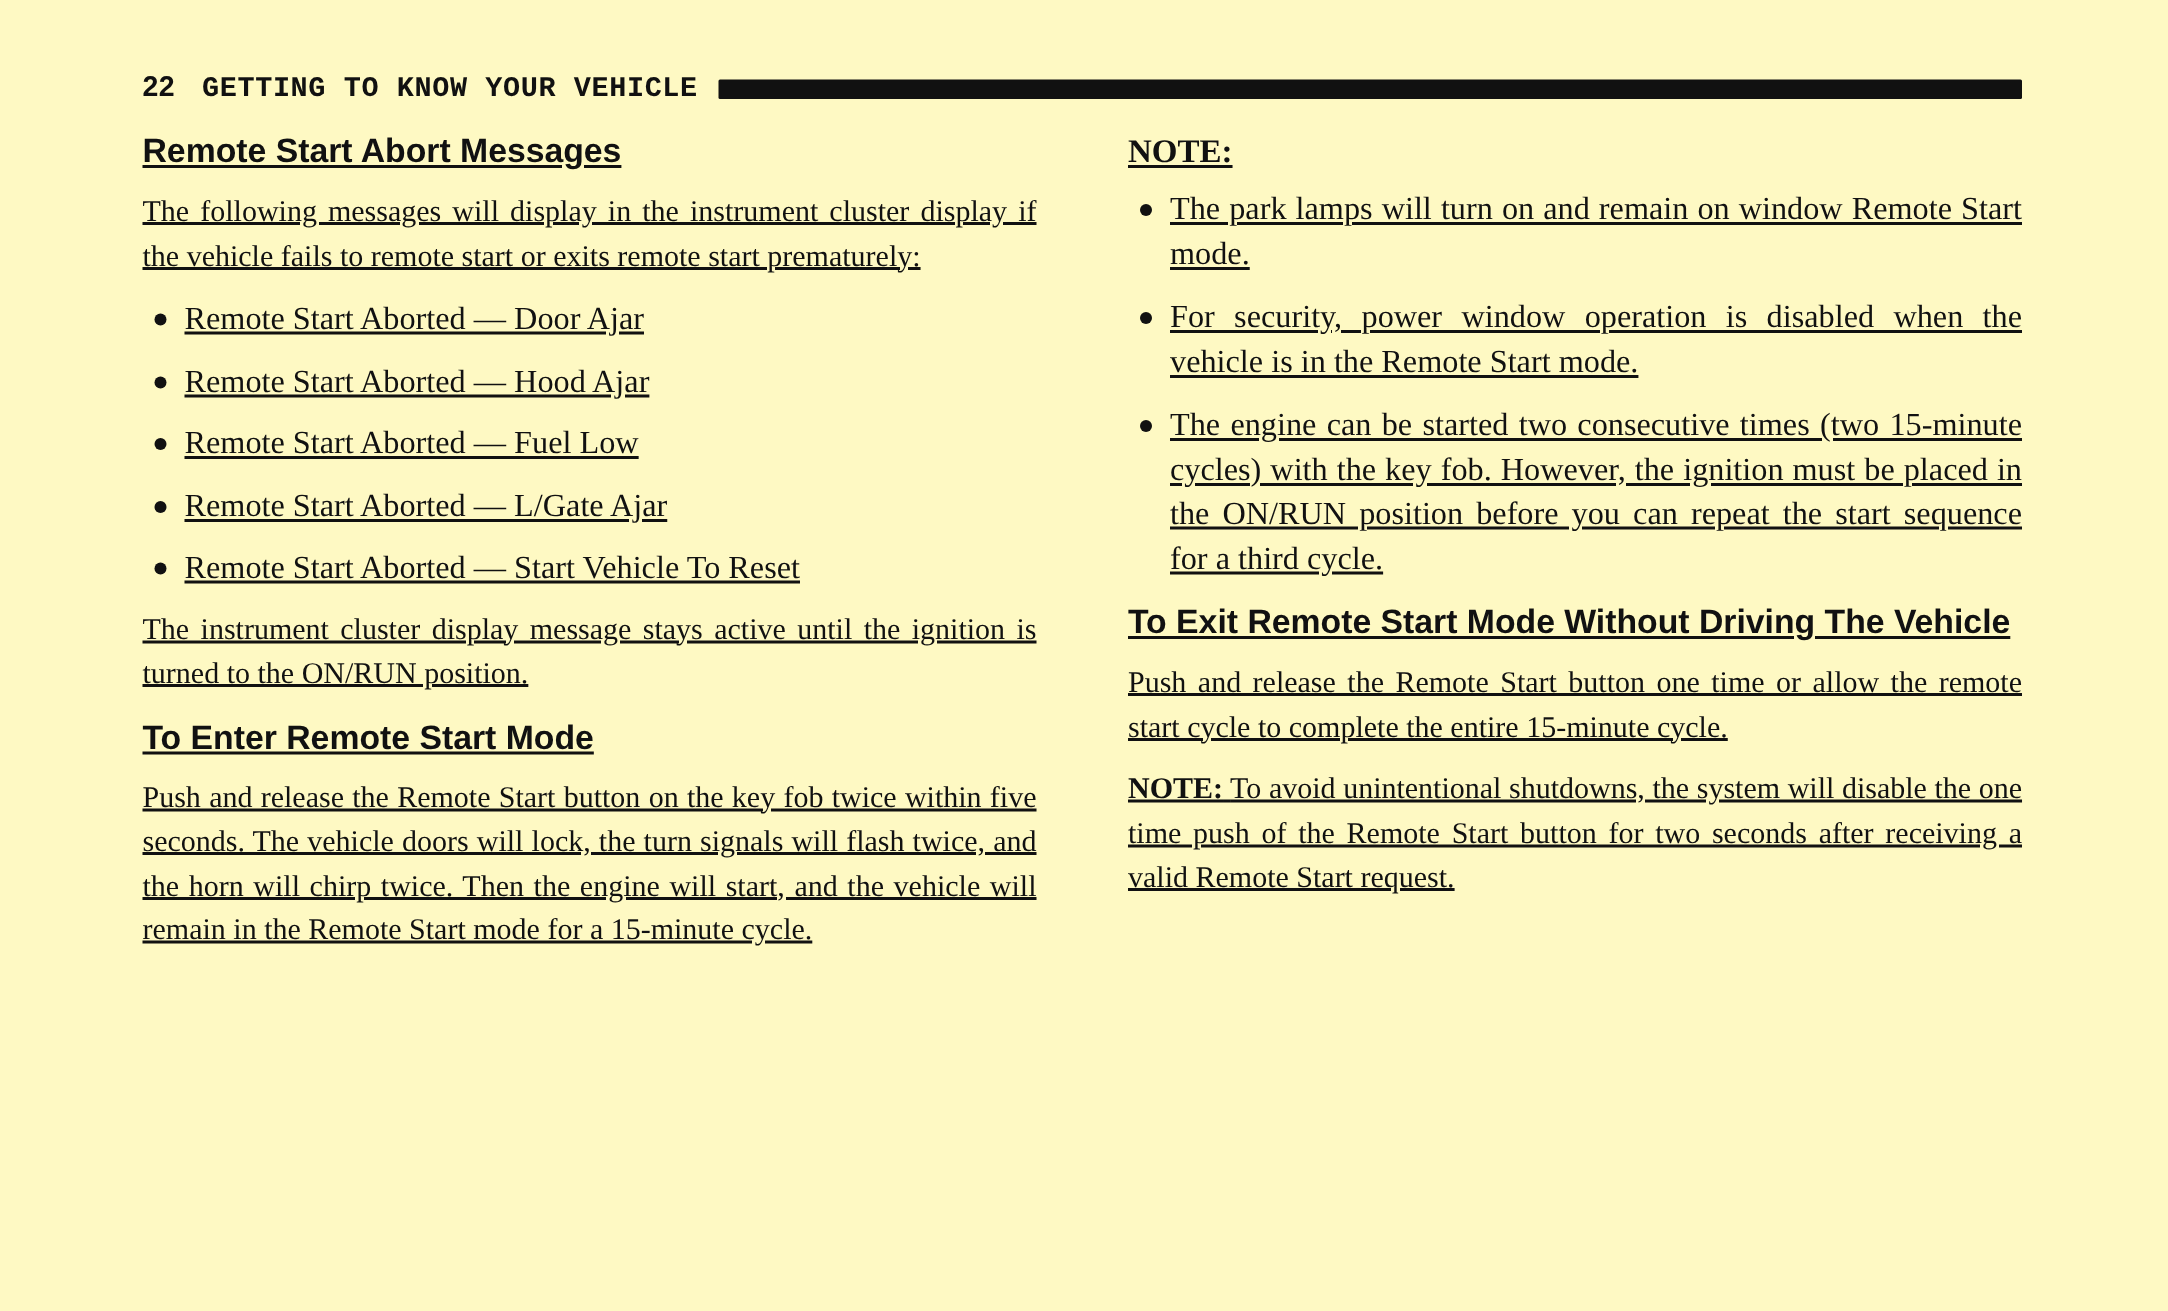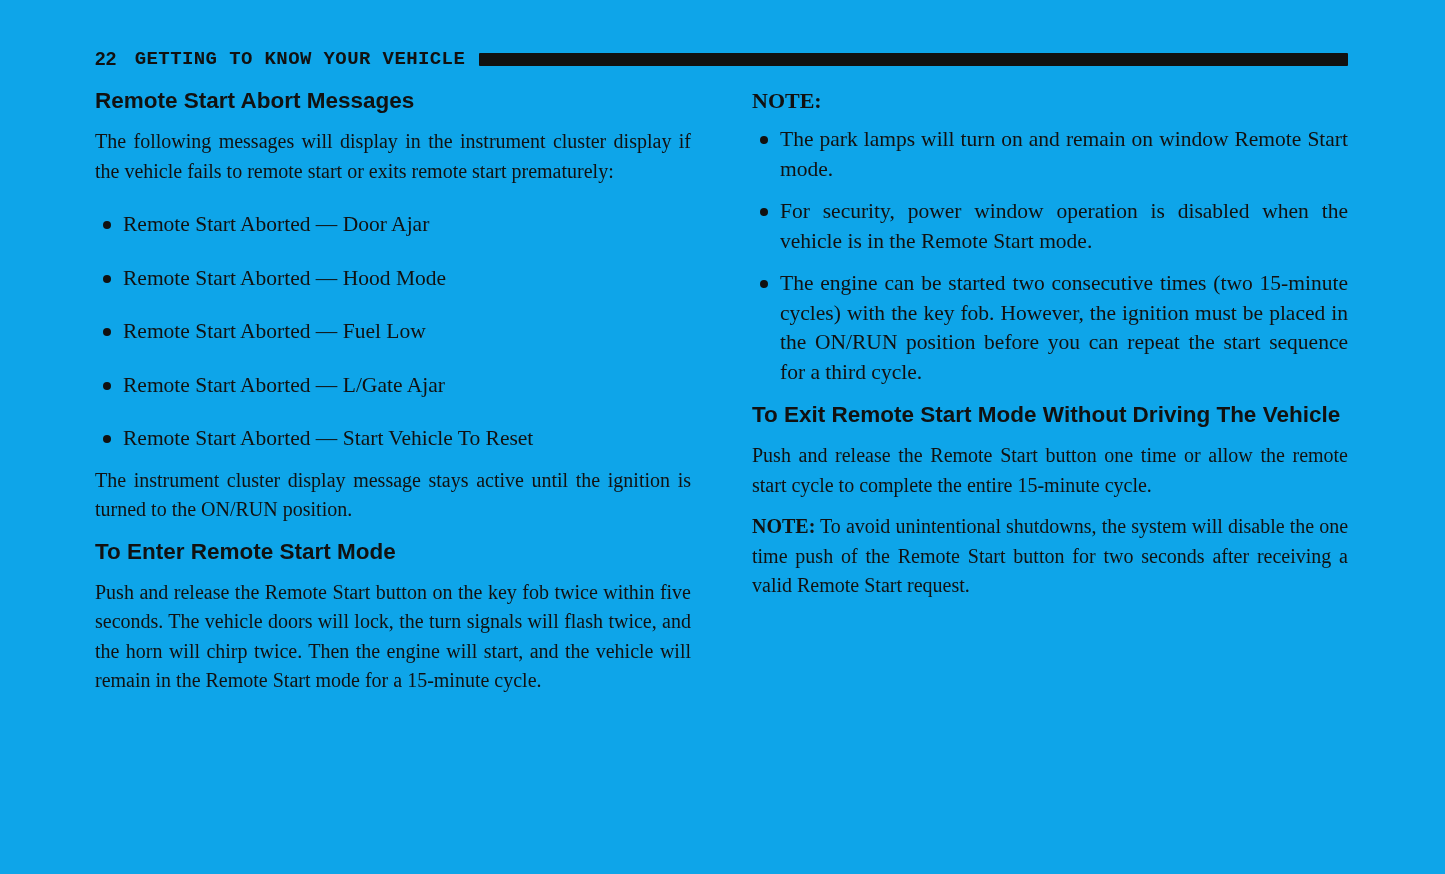--- a/index.html
+++ b/index.html
@@ -8,21 +8,21 @@
     height: 874px;
     background: #ffffff;
     font-family: "Liberation Serif", serif;
     color: #111111;
     overflow: hidden;
   }
   .page {
     width: 1445px;
     height: 874px;
     padding: 48px 97px 0 95px;
-    background: #0ea5e9;
+    background: #fef9c3;
   }
   
   .page-header {
     display: flex;
     align-items: center;
     font-family: "Liberation Sans", sans-serif;
     font-weight: 700;
     font-size: 19px;
     color: #111111;
     margin-bottom: 16px;
@@ -34,20 +34,21 @@
     flex: 1;
     height: 13px;
     background: #111111;
     margin-left: 14px;
     border-radius: 1px;
   }
   
   .columns {
     display: flex;
     gap: 61px;
+    text-decoration: underline;
   }
   .col { flex: 1; min-width: 0; }
 
   h2.section-heading {
     font-family: "Liberation Sans", sans-serif;
     font-weight: 700;
     font-size: 22.5px;
     line-height: 29px;
     color: #111111;
     margin: 0 0 12px 0;
@@ -84,21 +85,21 @@
   ul.bullet-list li::before {
     content: "";
     position: absolute;
     left: 8px;
     top: 11px;
     width: 8px;
     height: 8px;
     border-radius: 50%;
     background: #111111;
   }
-  ul.bullet-list.tight li { margin-bottom: 12px; margin-top: 24px; }
+  ul.bullet-list.tight li { margin-bottom: 12px; }
   ul.bullet-list.spaced li { margin-bottom: 13px; }
   .mt-heading { margin-top: 18px; }
 </style>
 </head>
 <body>
 
 <div class="page">
 
   <header class="page-header">
     <span class="page-num">22</span>
@@ -106,21 +107,21 @@
     <span class="header-rule"></span>
   </header>
 
   <div class="columns">
 
     <div class="col">
       <h2 class="section-heading">Remote Start Abort Messages</h2>
       <p class="body-text">The following messages will display in the instrument cluster display if the vehicle fails to remote start or exits remote start prematurely:</p>
       <ul class="bullet-list tight">
         <li>Remote Start Aborted — Door Ajar</li>
-        <li>Remote Start Aborted — Hood Mode</li>
+        <li>Remote Start Aborted — Hood Ajar</li>
         <li>Remote Start Aborted — Fuel Low</li>
         <li>Remote Start Aborted — L/Gate Ajar</li>
         <li>Remote Start Aborted — Start Vehicle To Reset</li>
       </ul>
       <p class="body-text">The instrument cluster display message stays active until the ignition is turned to the ON/RUN position.</p>
       <h2 class="section-heading mt-heading">To Enter Remote Start Mode</h2>
       <p class="body-text last">Push and release the Remote Start button on the key fob twice within five seconds. The vehicle doors will lock, the turn signals will flash twice, and the horn will chirp twice. Then the engine will start, and the vehicle will remain in the Remote Start mode for a 15-minute cycle.</p>
     </div>
 
     <div class="col">

